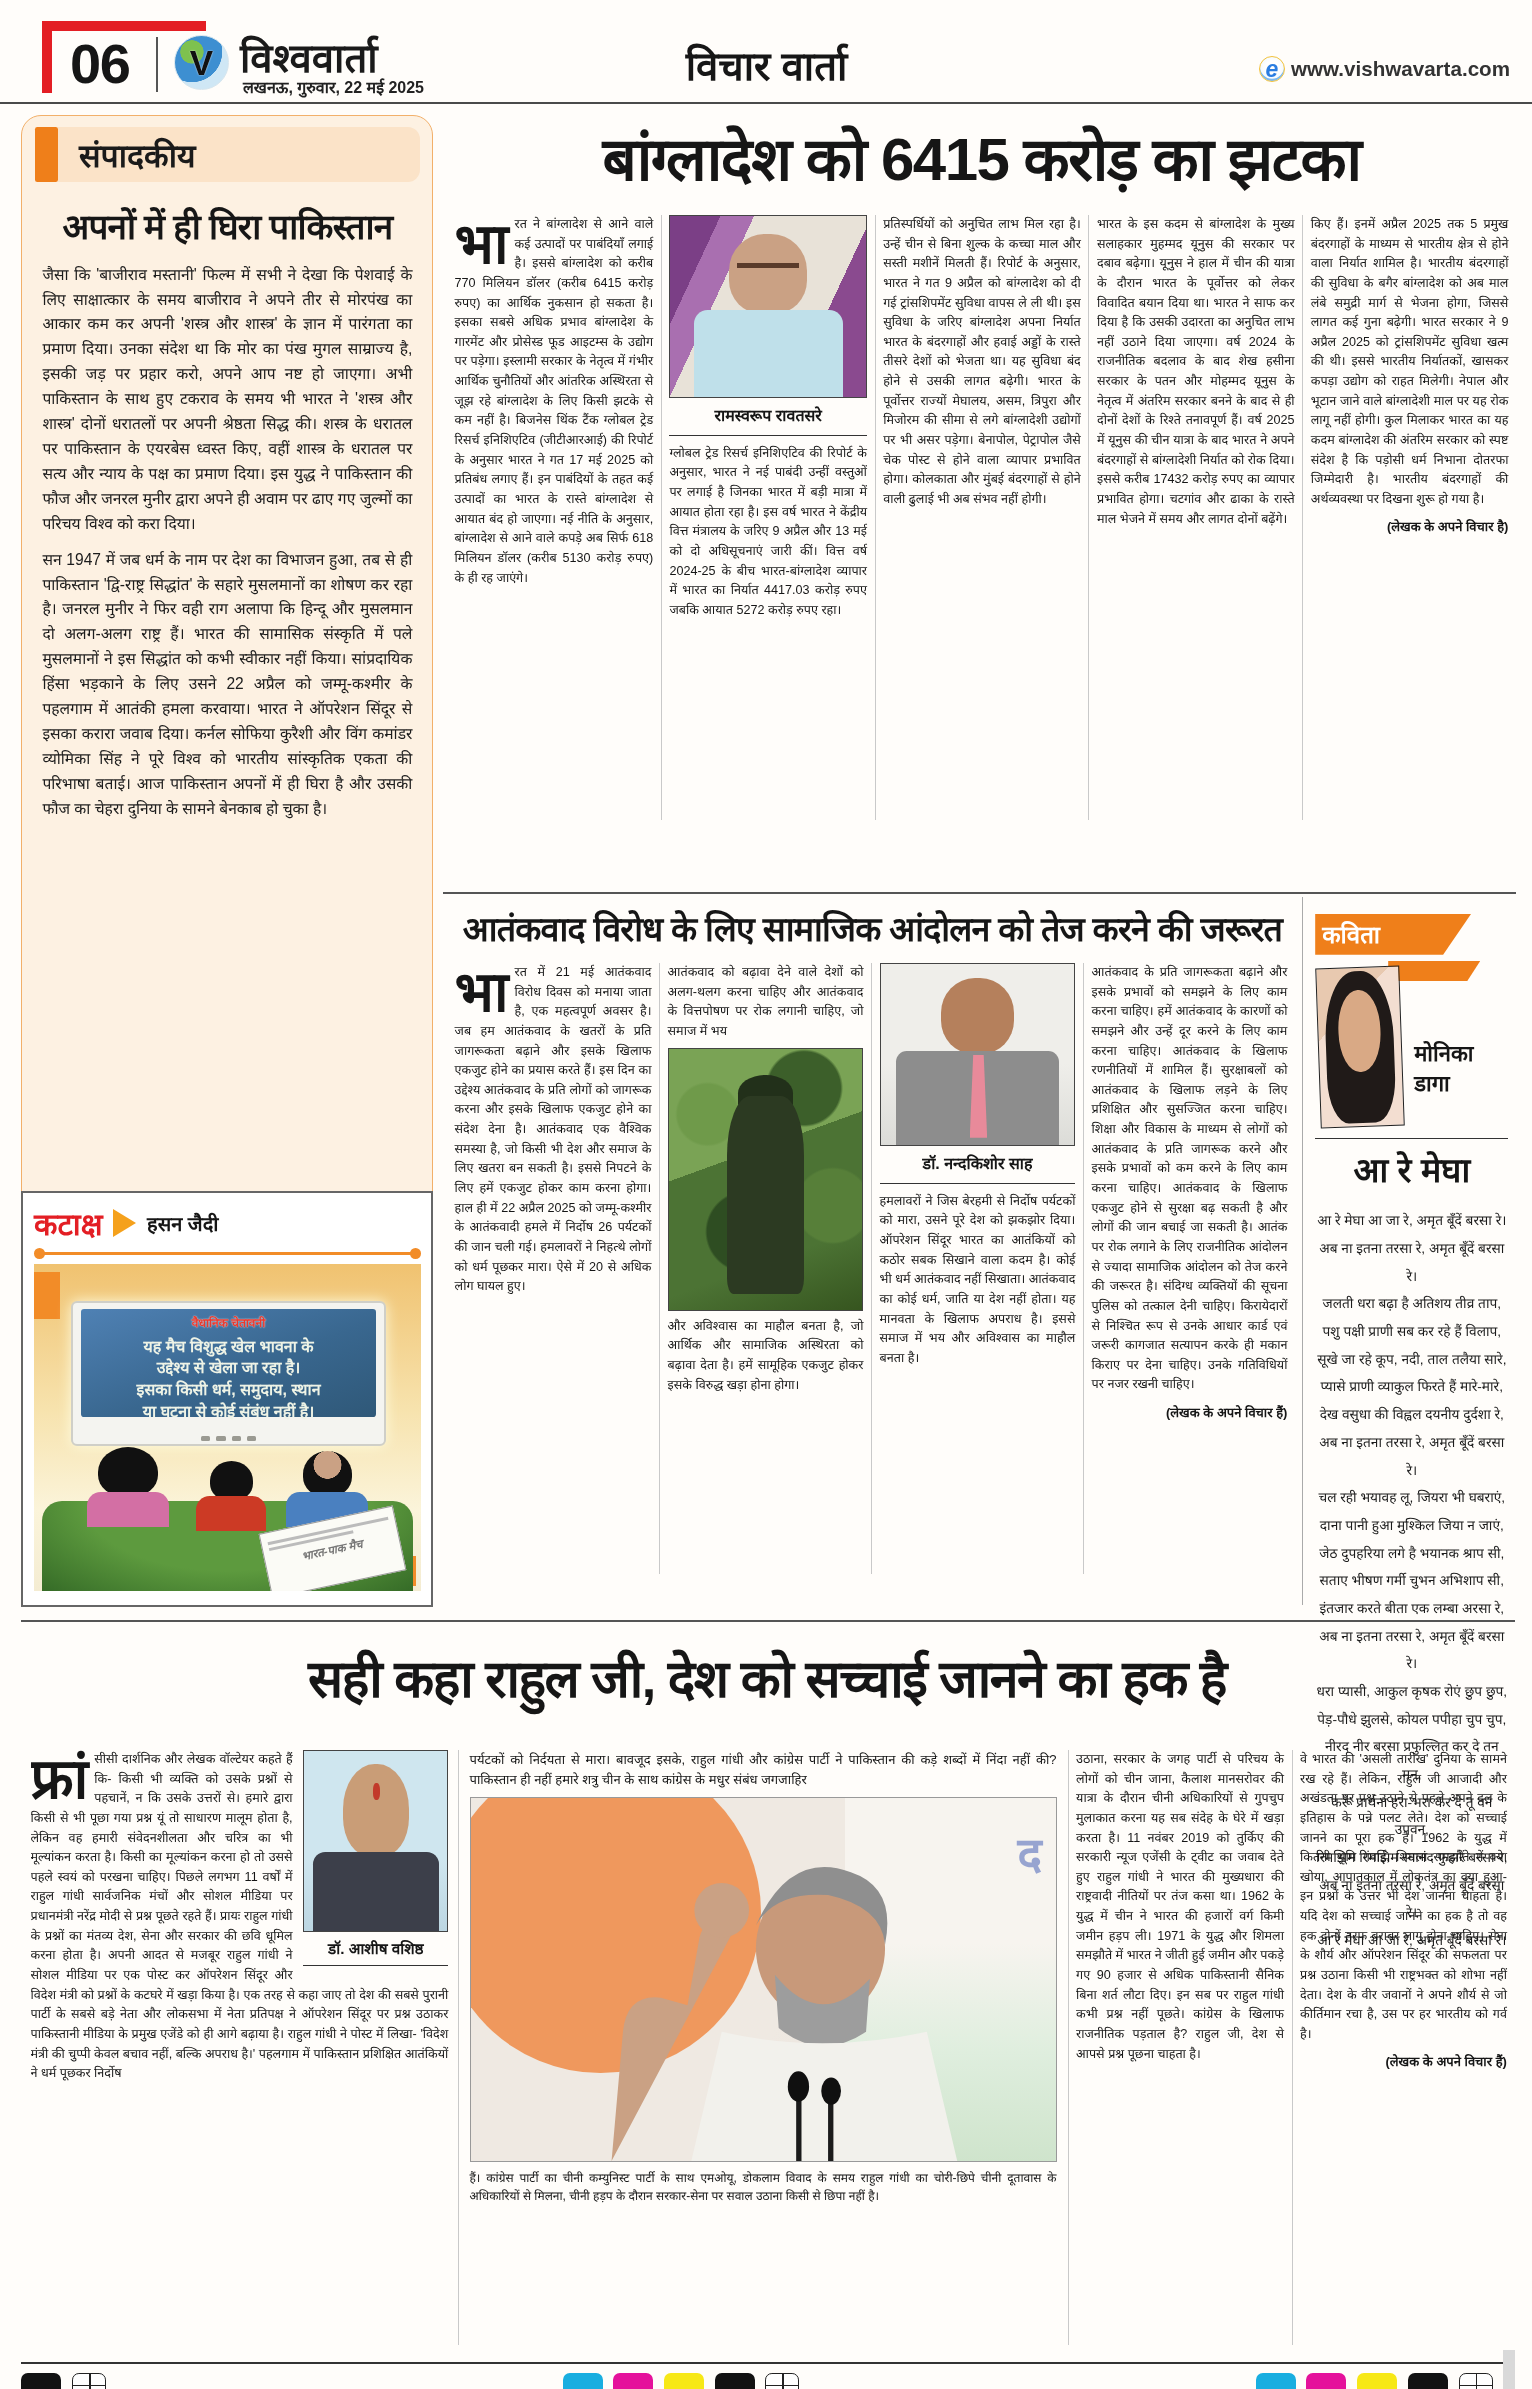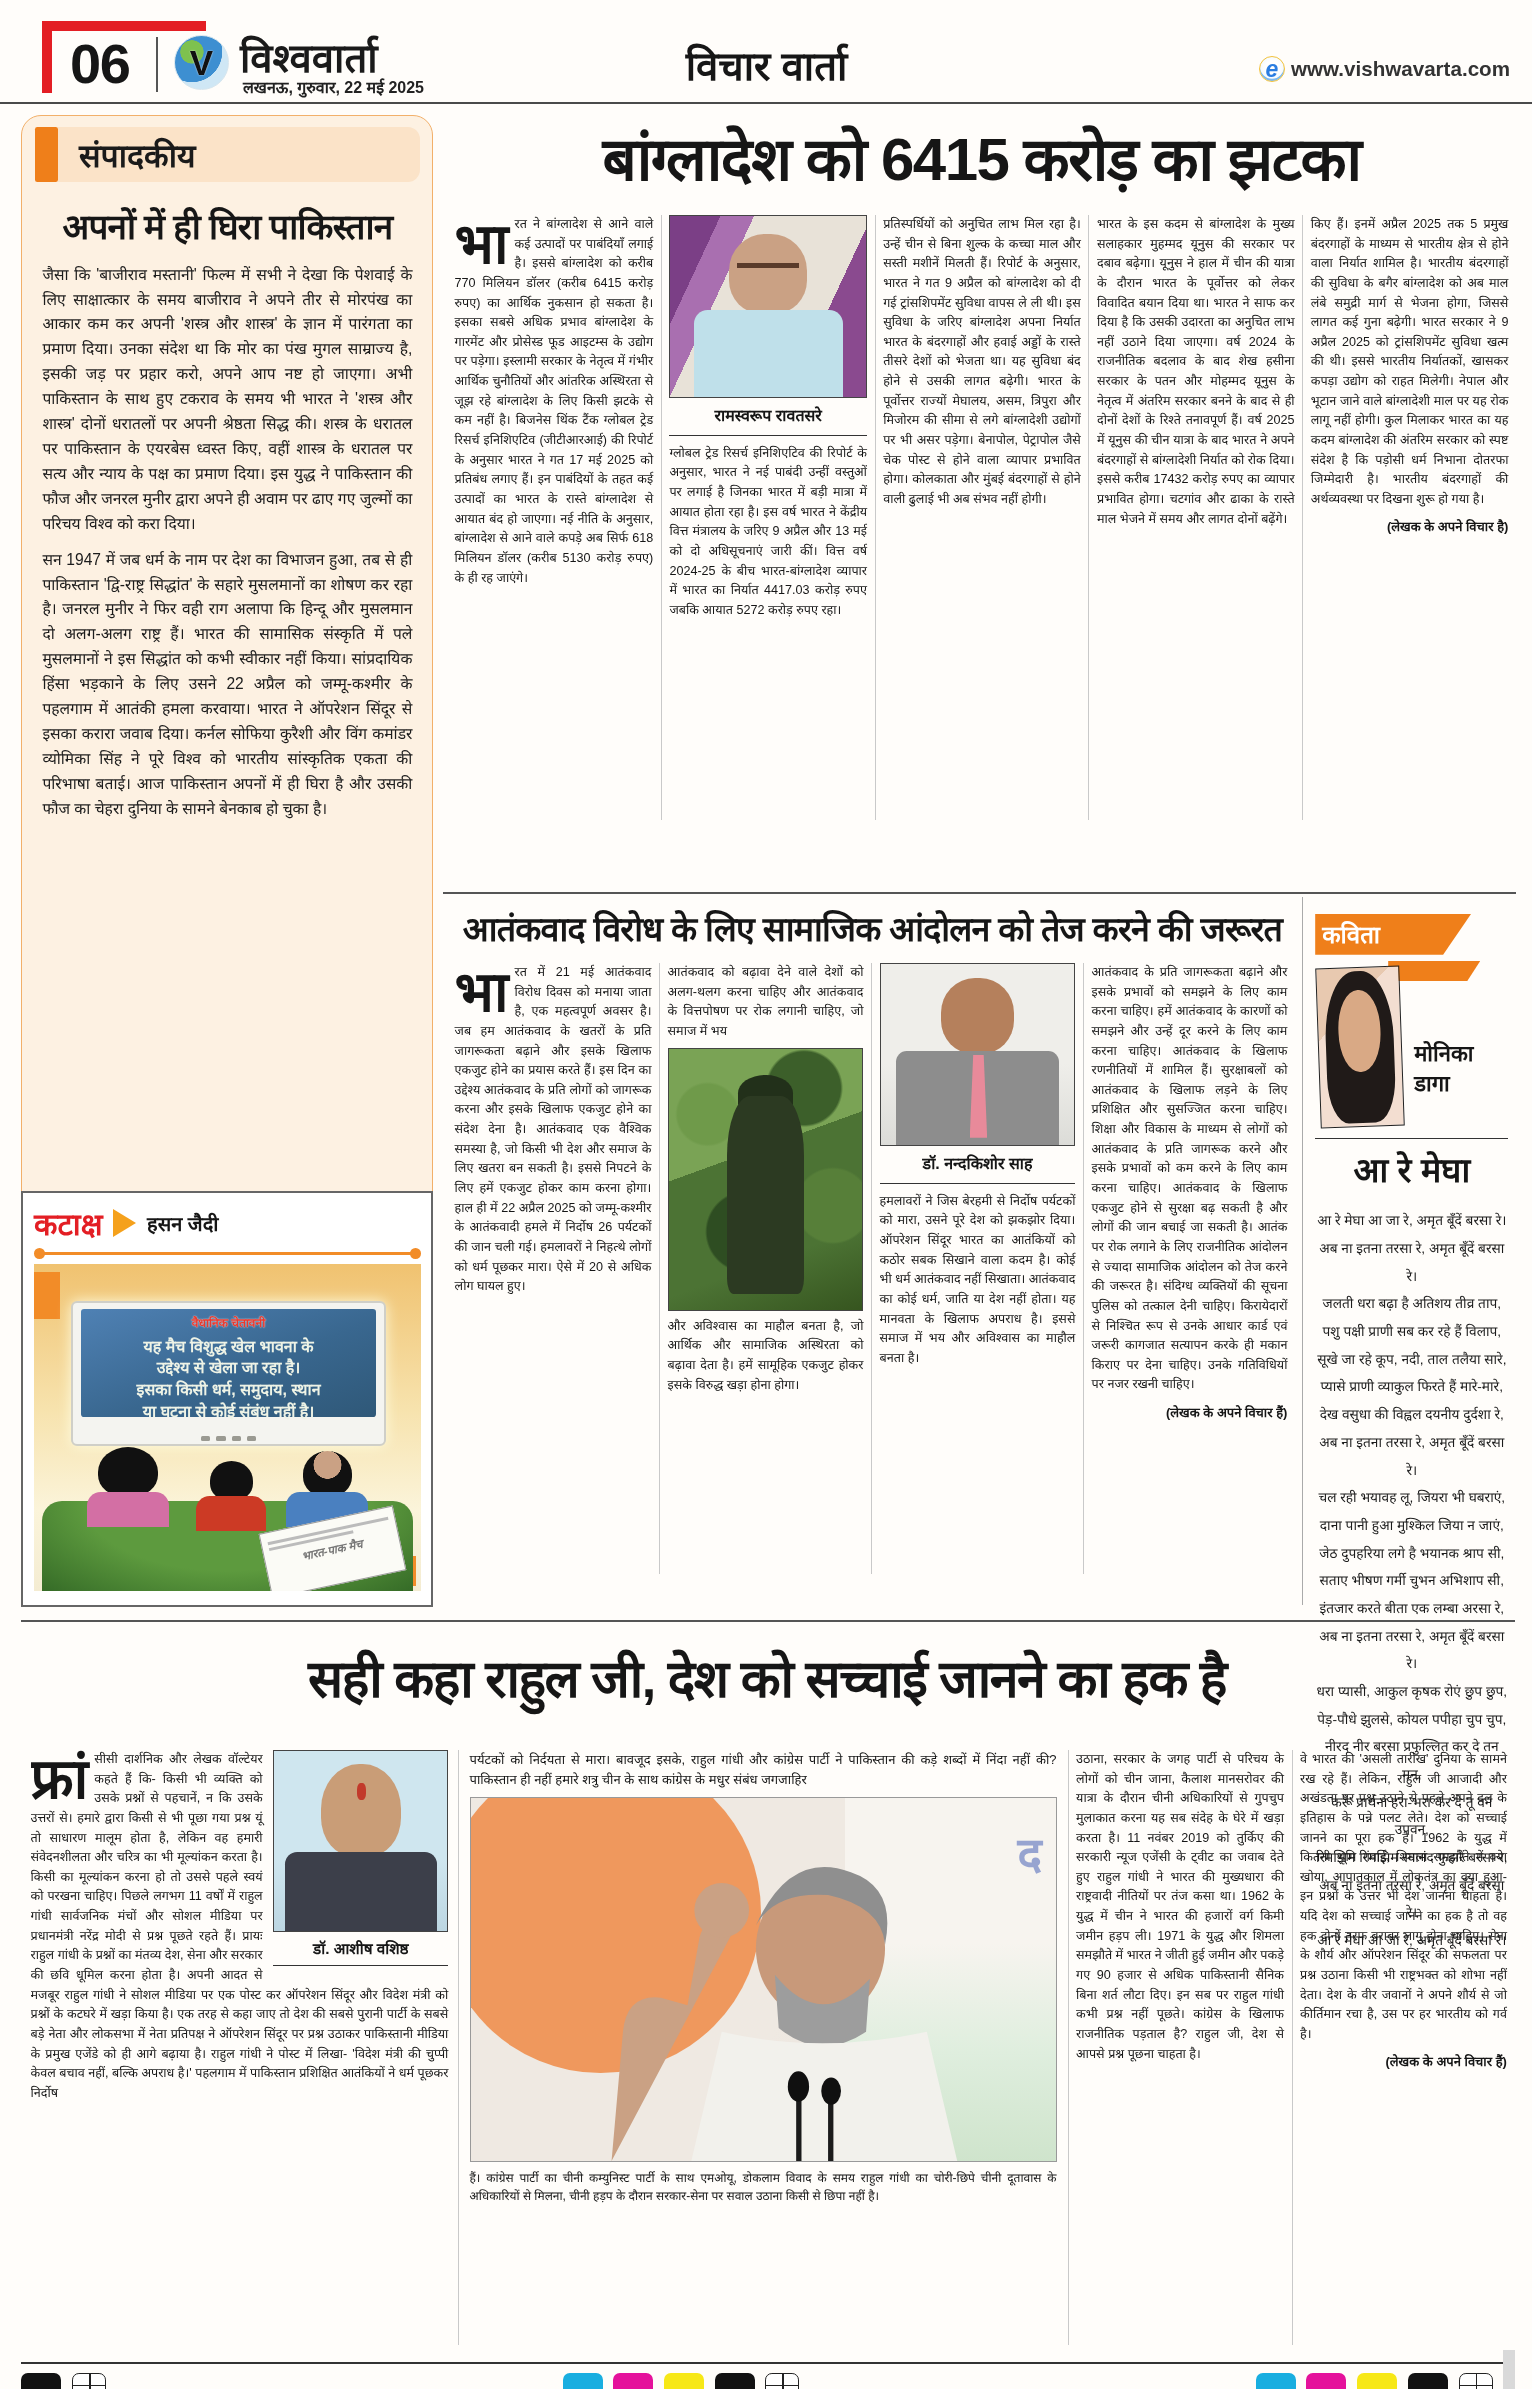--- a/index.html
+++ b/index.html
@@ -127,21 +127,21 @@
   .newspaper { position:absolute; right:20px; bottom:6.1px; width:137px; height:66px; background:#fbfbf6; border:0.8px solid #999;
                transform:rotate(-12deg); padding:6.1px; }
   .newspaper .ln { height:3.1px; background:#bbb; margin:3.1px 0; }
   .newspaper .np-label { font-size:11.5px; color:#777; font-weight:700; font-style:italic; text-align:center; margin-top:3.1px; }
 
   
   .rule-h2 { position:absolute; left:21.4px; top:1620px; width:1494px; height:1.5px; background:#555; }
   .a3-head { position:absolute; left:30.5px; top:1641px; width:1473px; text-align:center; font-size:52px; font-weight:800; letter-spacing:-1.5px; }
   .a3-body { position:absolute; left:30.5px; top:1750px; width:1485px; height:595px; display:flex; }
   .a3-c1 { width:427px; font-size:12.6px; line-height:1.56; text-align:justify; overflow:hidden; padding-right:9.2px; }
-  .a3-authorbox { float:right; width:175px; margin:0 0 6.1px 10.7px; text-align:center; }
+  .a3-authorbox { float:right; width:145px; margin:0 0 6.1px 10.7px; text-align:center; }
   .a3-authorbox .frame { width:100%; height:182px; border:1.5px solid #444; position:relative; overflow:hidden; }
   .a3-authorbox .name { font-size:15.3px; font-weight:800; margin-top:4.6px; border-bottom:1.5px solid #333; padding-bottom:4.6px; }
   .a3-mid { width:611px; border-left:0.8px solid #c9c9c9; border-right:0.8px solid #c9c9c9; padding:0 11px; overflow:hidden; }
   .a3-strip { font-size:13px; line-height:1.5; text-align:justify; }
   .rahul-frame { position:relative; width:100%; height:365px; border:0.8px solid #999; margin:7.6px 0; overflow:hidden;
                  background:linear-gradient(120deg,#efe9e2 0 55%, #e3ded6 100%); }
   .rahul-circle { position:absolute; left:-30.5px; top:-46px; width:321px; height:321px; border-radius:50%; background:#ef8a45; opacity:.85; }
   .rahul-flagband { position:absolute; right:0; top:0; width:36%; height:100%;
                     background:linear-gradient(180deg,#f7f4ef 0 40%, #dfeede 70%, #cfe4cc 100%); }
   .rahul-flagtext { position:absolute; right:13.7px; top:23px; color:#4a63b8; font-size:46px; font-weight:800; opacity:.55; }

